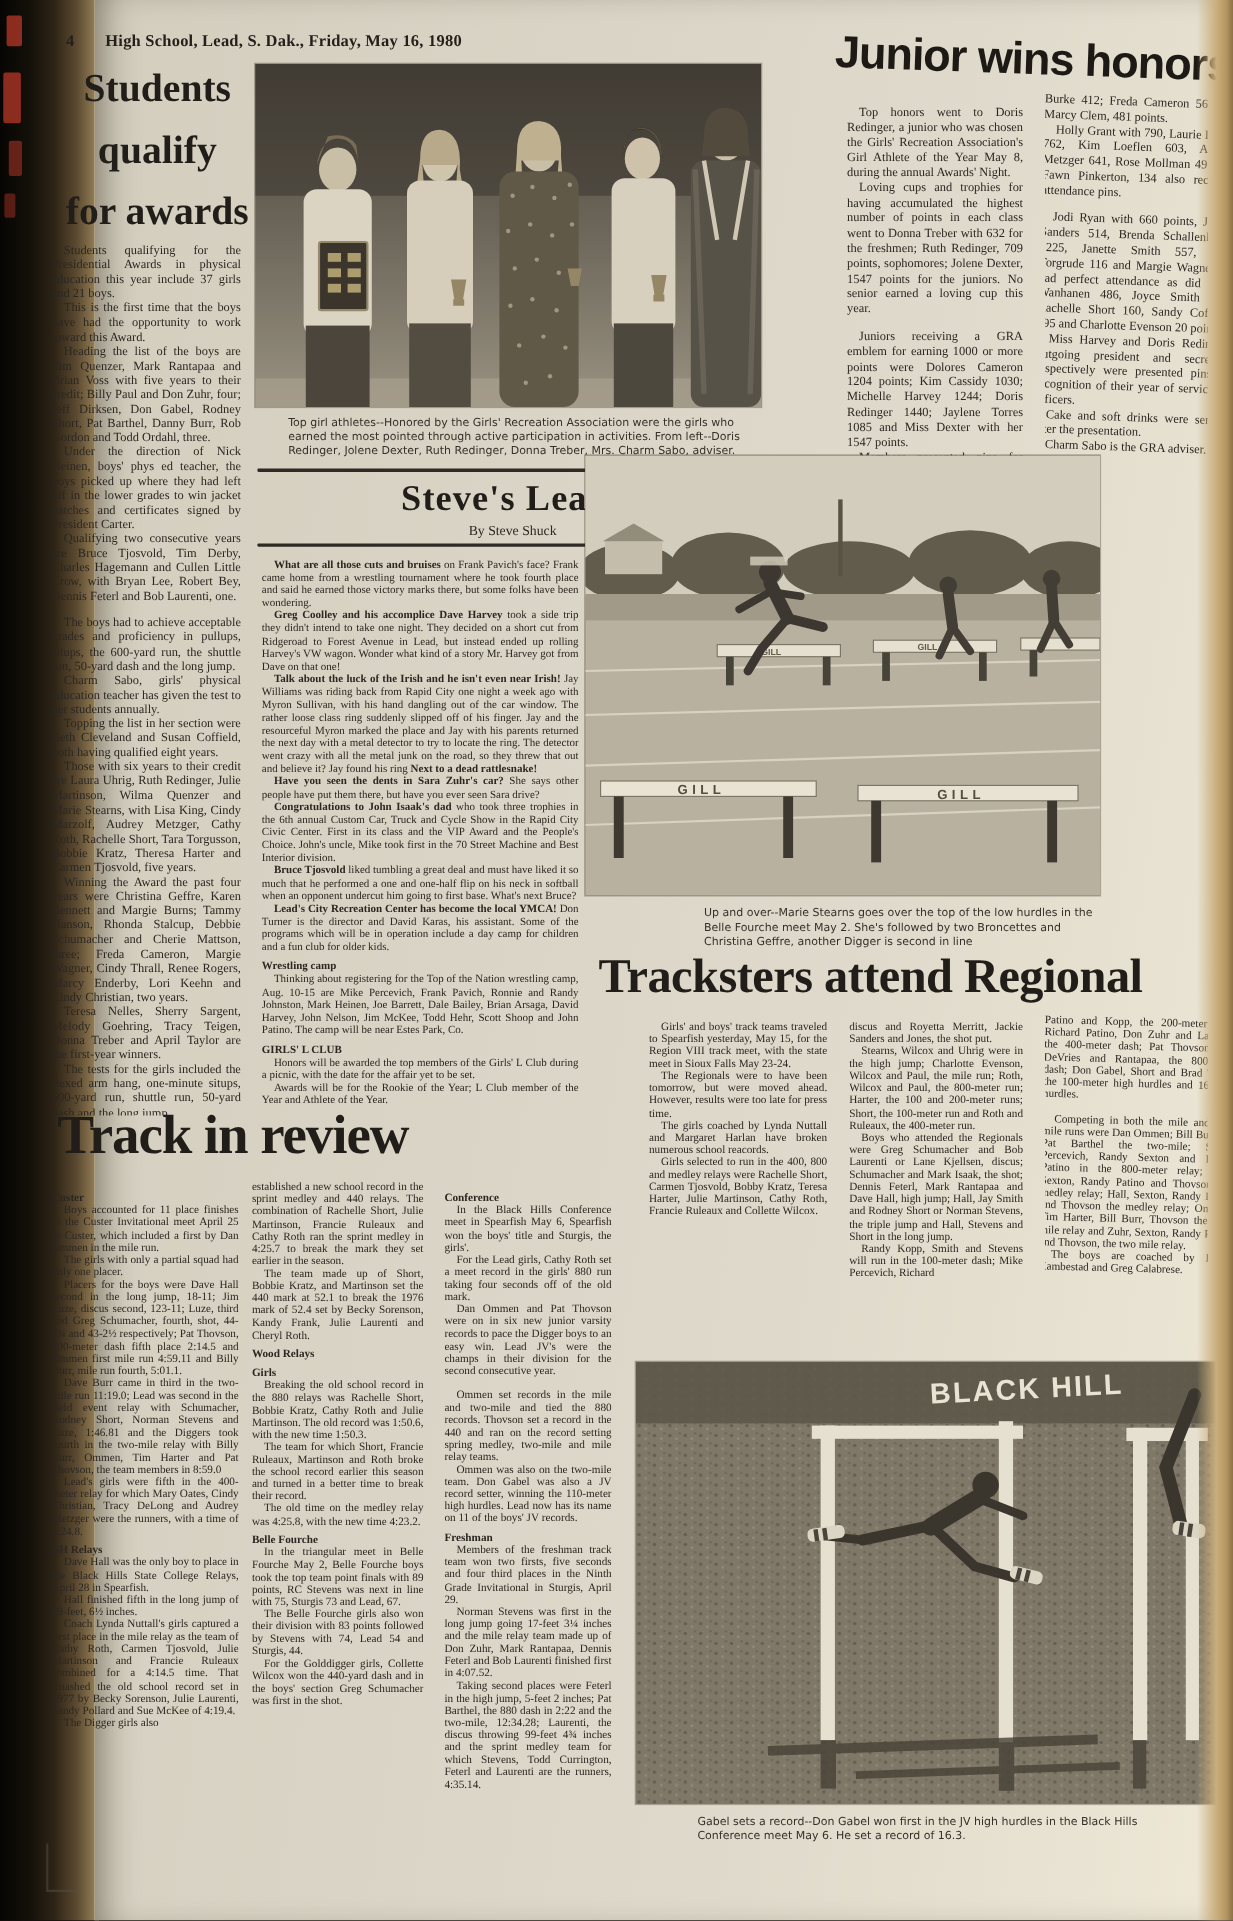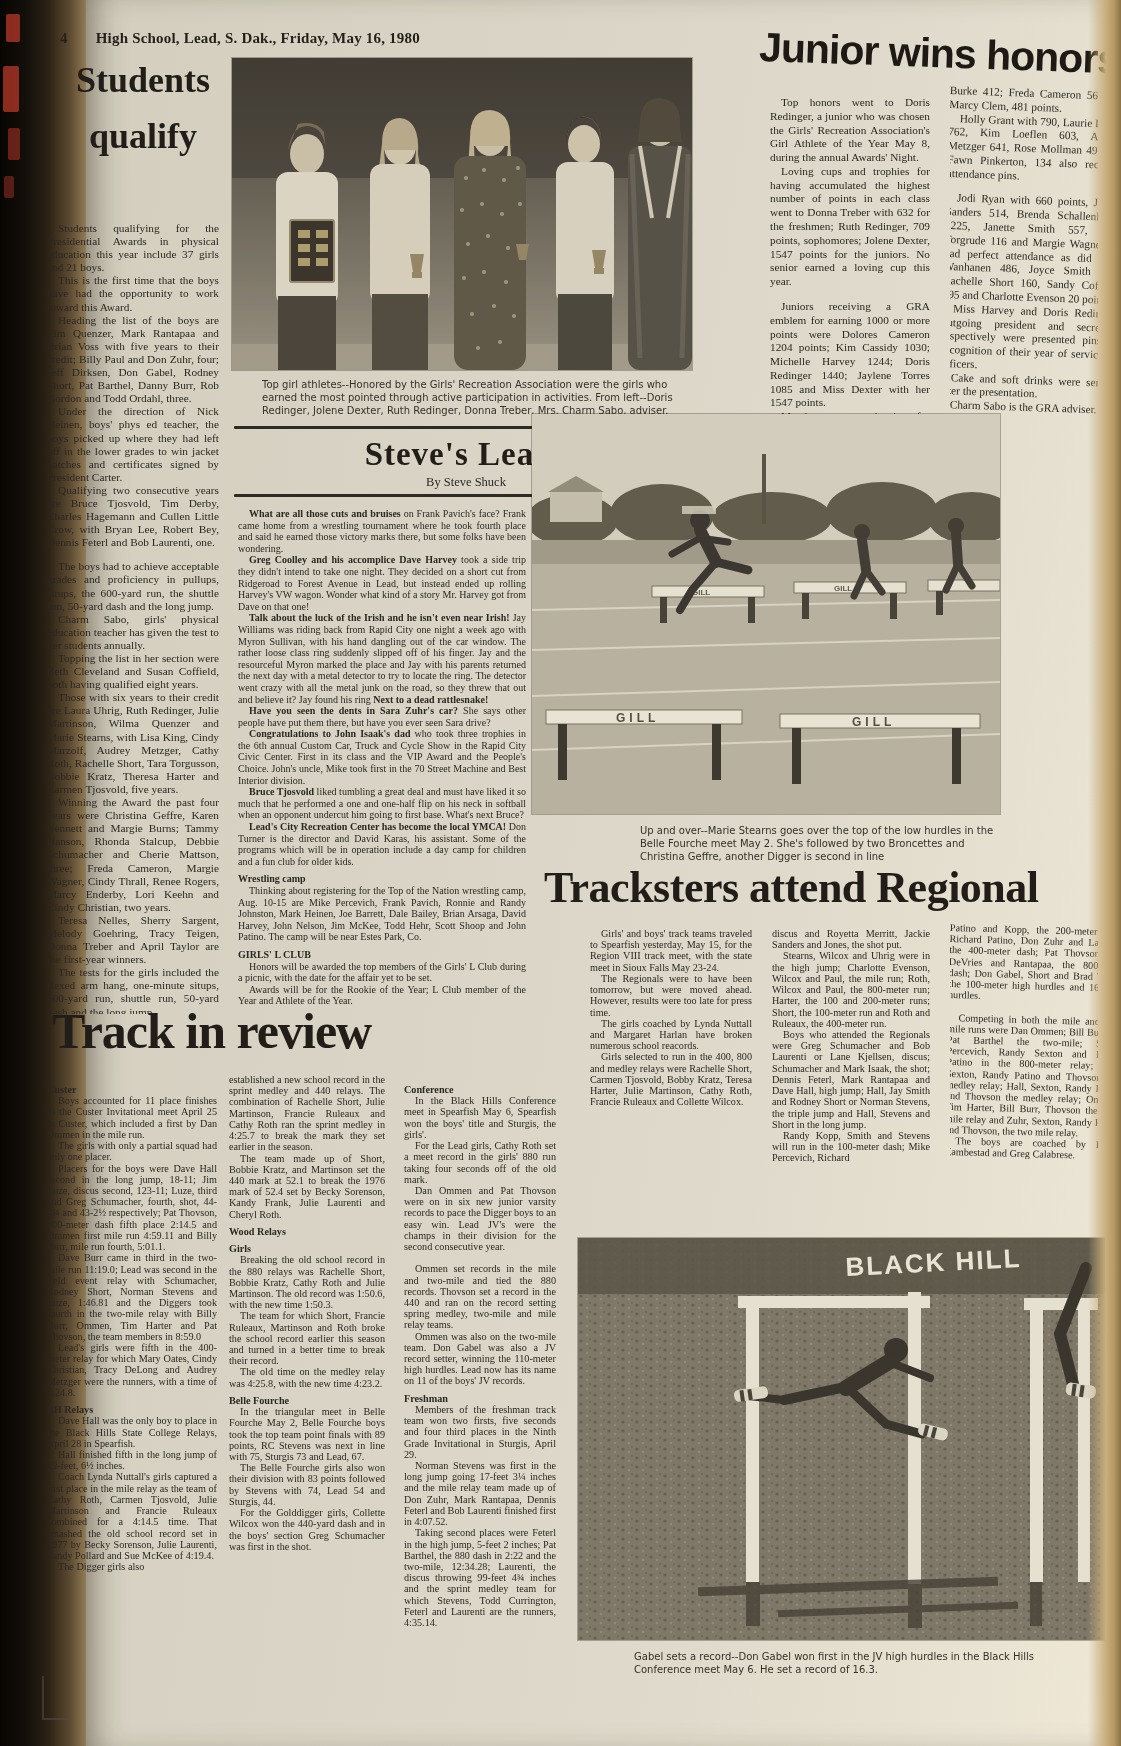--- a/index.html
+++ b/index.html
@@ -59,20 +59,21 @@
 
 <div class="abs page"></div>
 
 <div class="abs masthead">
   <span class="pnum">4</span><span>High School, Lead, S. Dak., Friday, May 16, 1980</span>
 </div>
 
 <div class="abs hl-serif students-title">
   <div>Students</div>
   <div>qualify</div>
+  <div>for awards</div>
 </div>
 <div class="abs coltext col-students" style="left:47px;top:222px;width:172px;height:792px;">
     <p class="para">Students qualifying for the Presidential Awards in physical education this year include 37 girls and 21 boys.</p>
     <p class="para">This is the first time that the boys have had the opportunity to work toward this Award.</p>
     <p class="para">Heading the list of the boys are Tim Quenzer, Mark Rantapaa and Brian Voss with five years to their credit; Billy Paul and Don Zuhr, four; Jeff Dirksen, Don Gabel, Rodney Short, Pat Barthel, Danny Burr, Rob Gordon and Todd Ordahl, three.</p>
     <p class="para">Under the direction of Nick Heinen, boys' phys ed teacher, the boys picked up where they had left off in the lower grades to win jacket patches and certificates signed by President Carter.</p>
     <p class="para">Qualifying two consecutive years are Bruce Tjosvold, Tim Derby, Charles Hagemann and Cullen Little Crow, with Bryan Lee, Robert Bey, Dennis Feterl and Bob Laurenti, one.</p>
     <p class="para gap">The boys had to achieve acceptable grades and proficiency in pullups, situps, the 600-yard run, the shuttle run, 50-yard dash and the long jump.</p>
     <p class="para">Charm Sabo, girls' physical education teacher has given the test to her students annually.</p>
     <p class="para">Topping the list in her section were Beth Cleveland and Susan Coffield, both having qualified eight years.</p>

